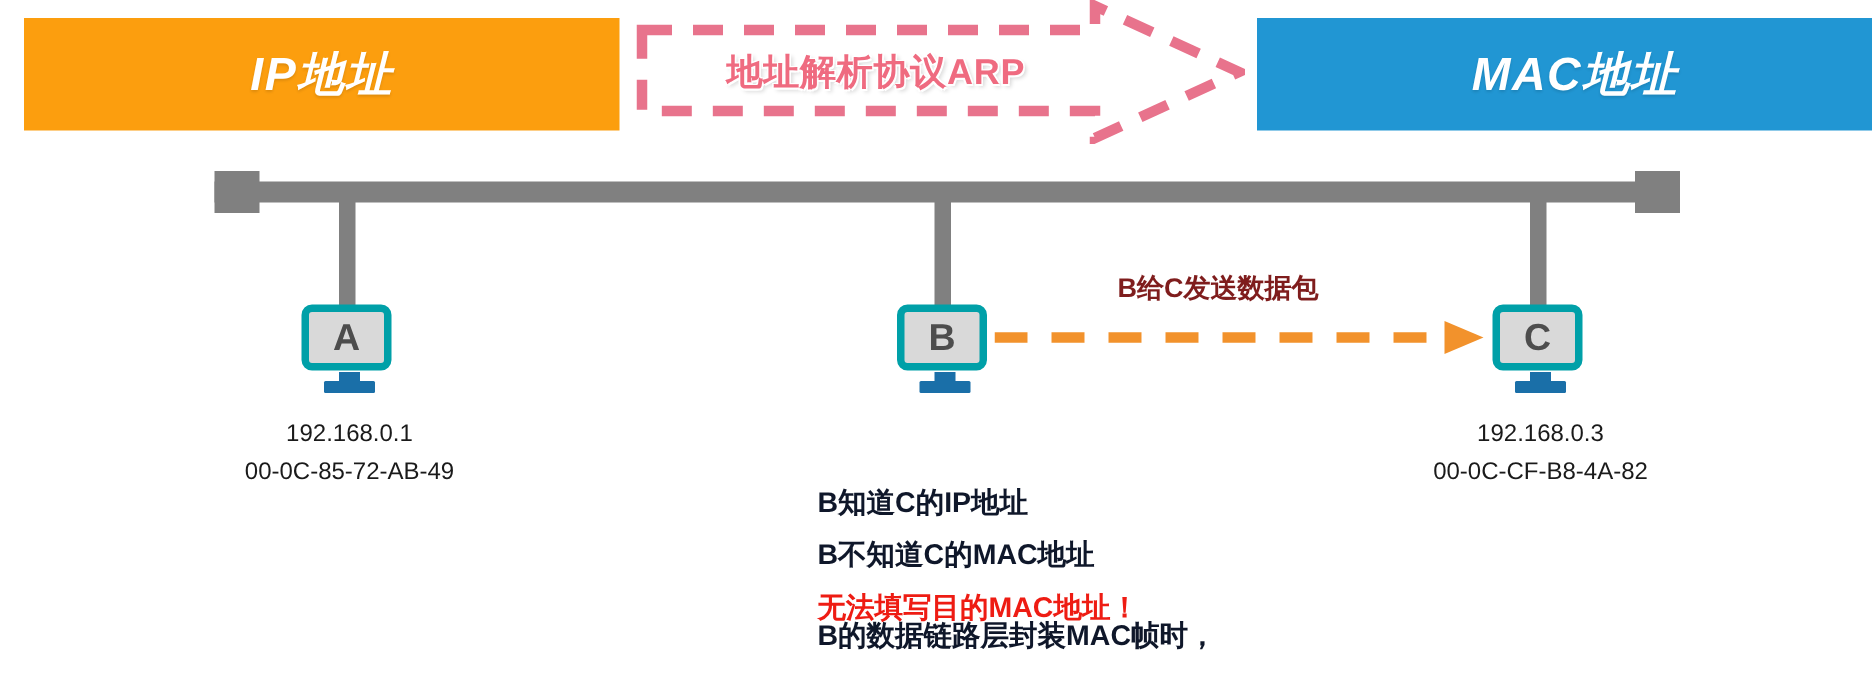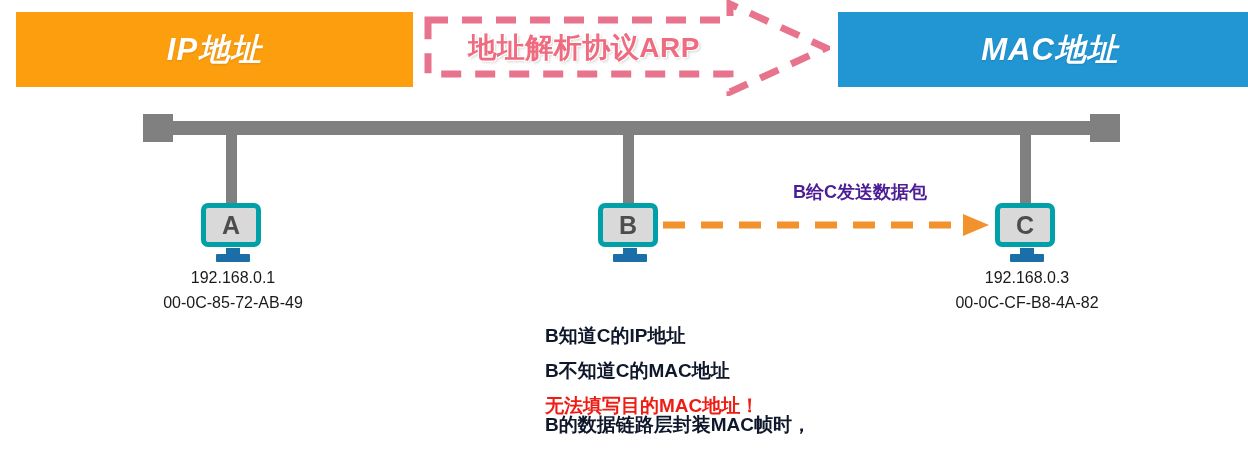--- a/index.html
+++ b/index.html
@@ -50,21 +50,21 @@
     width: 406px; height: 96px;
   }
   #arp-arrow svg { display: block; }
   #arp-label {
     position: absolute;
     left: 424px; top: 0px;
     width: 320px; height: 96px;
     display: flex;
     align-items: center;
     justify-content: center;
-    font-size: 28px;
+    font-size: 24px;
     font-weight: bold;
     color: #ef6b80;
     text-shadow: 1px 1px 0 #ffffff, -1px 1px 0 #ffffff,
                  1px -1px 0 #ffffff, -1px -1px 0 #ffffff,
                  2px 2px 3px rgba(0,0,0,0.18);
     letter-spacing: 0.5px;
     pointer-events: none;
   }
 
   
@@ -116,40 +116,40 @@
 
   
   #packet-arrow {
     position: absolute;
     left: 663px; top: 205px;
     width: 330px; height: 40px;
   }
   #packet-arrow svg { display: block; }
   #packet-label {
     position: absolute;
-    left: 695px; top: 180px;
+    left: 647px; top: 180px;
     width: 330px;
     text-align: center;
     font-size: 18px;
     font-weight: bold;
-    color: #4c1d95;
+    color: #7f1d1d;
     text-shadow: 1px 1px 0 #ffffff, -1px 1px 0 #ffffff,
                  1px -1px 0 #ffffff, -1px -1px 0 #ffffff;
     pointer-events: none;
   }
 
   
   .addr-block {
     position: absolute;
     text-align: center;
     font-size: 16px;
     color: #1a1a1a;
     line-height: 1.55;
   }
-  .addr-block .ip  { display: block; }
+  .addr-block .ip  { display: block; margin-top: 12px; }
   .addr-block .mac { display: block; }
   #addr-a { left: 133px; top: 266px; width: 200px; }
   #addr-b { left: 530px; top: 266px; width: 200px; }
   #addr-c { left: 927px; top: 266px; width: 200px; }
 
   
   #notes {
     position: absolute;
     left: 545px; top: 326px;
     width: 460px;

